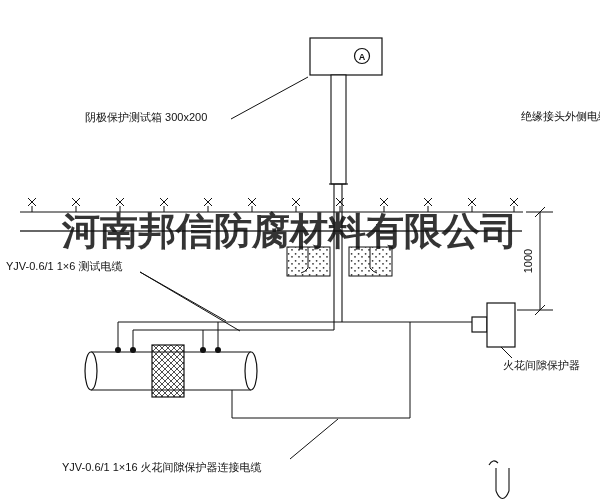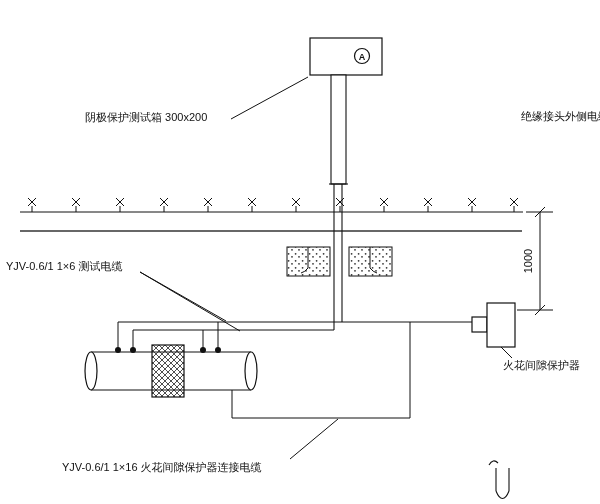--- a/index.html
+++ b/index.html
@@ -122,14 +122,15 @@
       <path d="M496,491 C500,501 505,501 509,491"></path>
     </g>
 
     <text class="lbl" x="85" y="121">阴极保护测试箱 300x200</text>
     <text class="lbl" x="521" y="120">绝缘接头外侧电缆</text>
     <text class="lbl" x="6" y="270">YJV-0.6/1 1×6  测试电缆</text>
     <text class="lbl" x="503" y="369">火花间隙保护器</text>
     <text class="lbl" x="62" y="471">YJV-0.6/1 1×16  火花间隙保护器连接电缆</text>
   </svg>
 
+  <div class="wm">河南邦信防腐材料有限公司</div>
 
 </div>
 
 </body></html>

